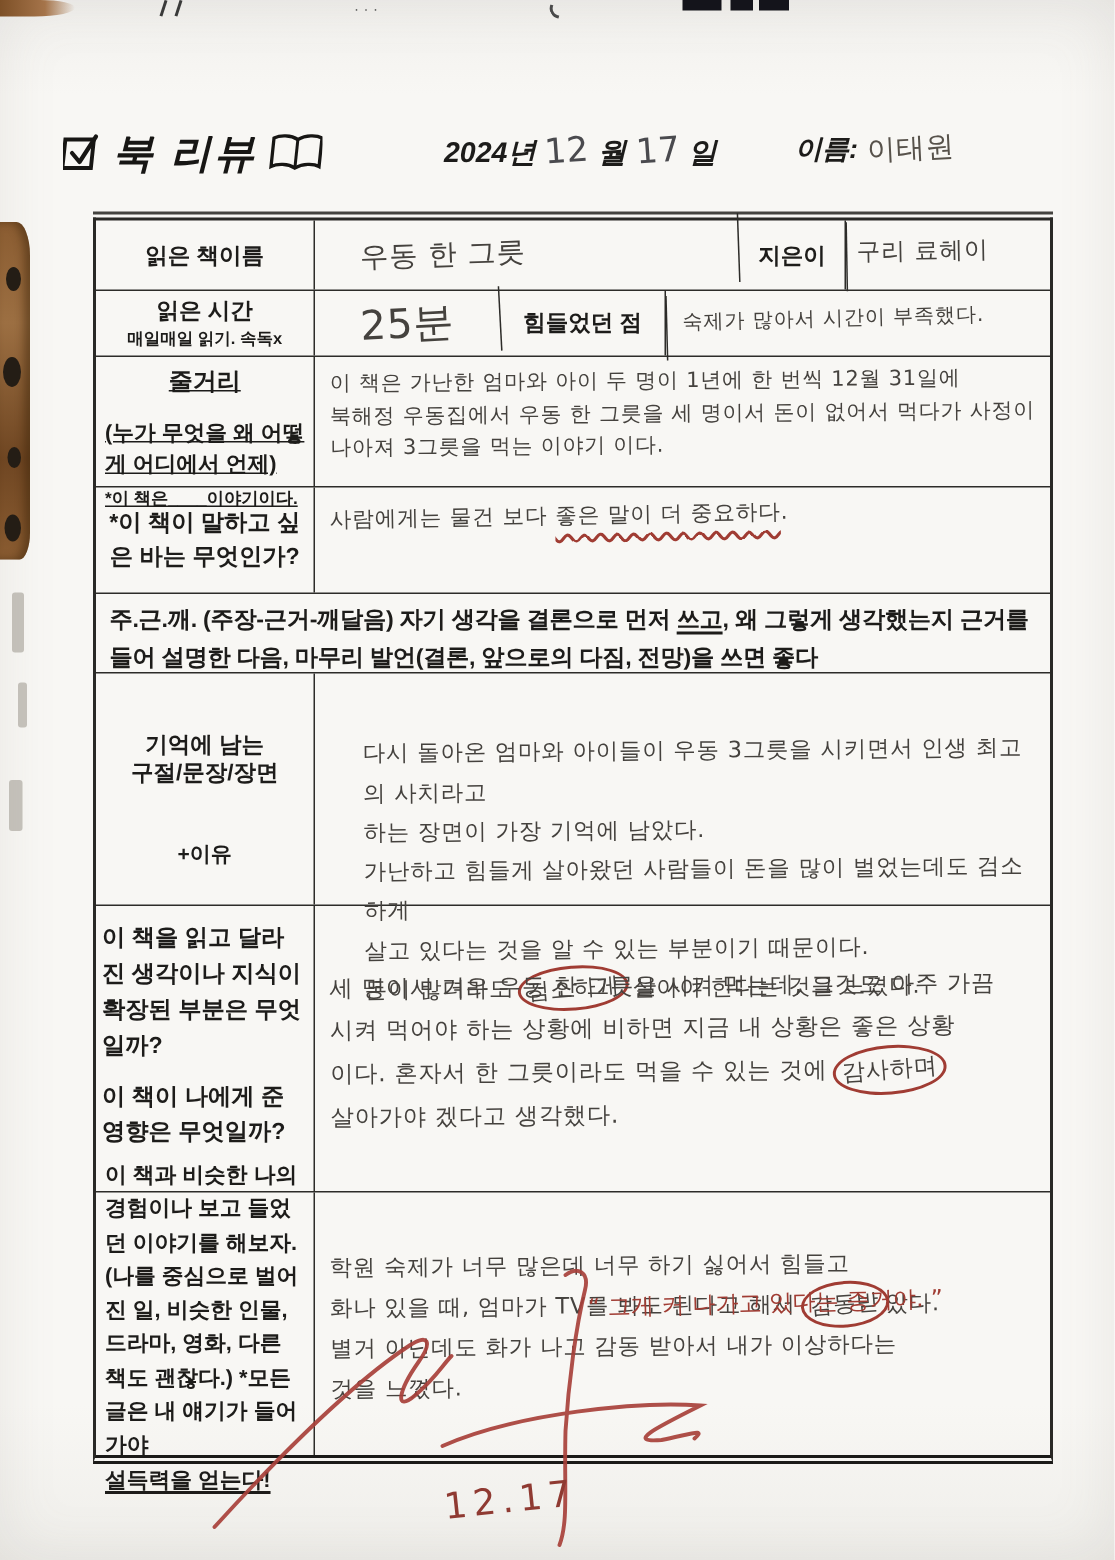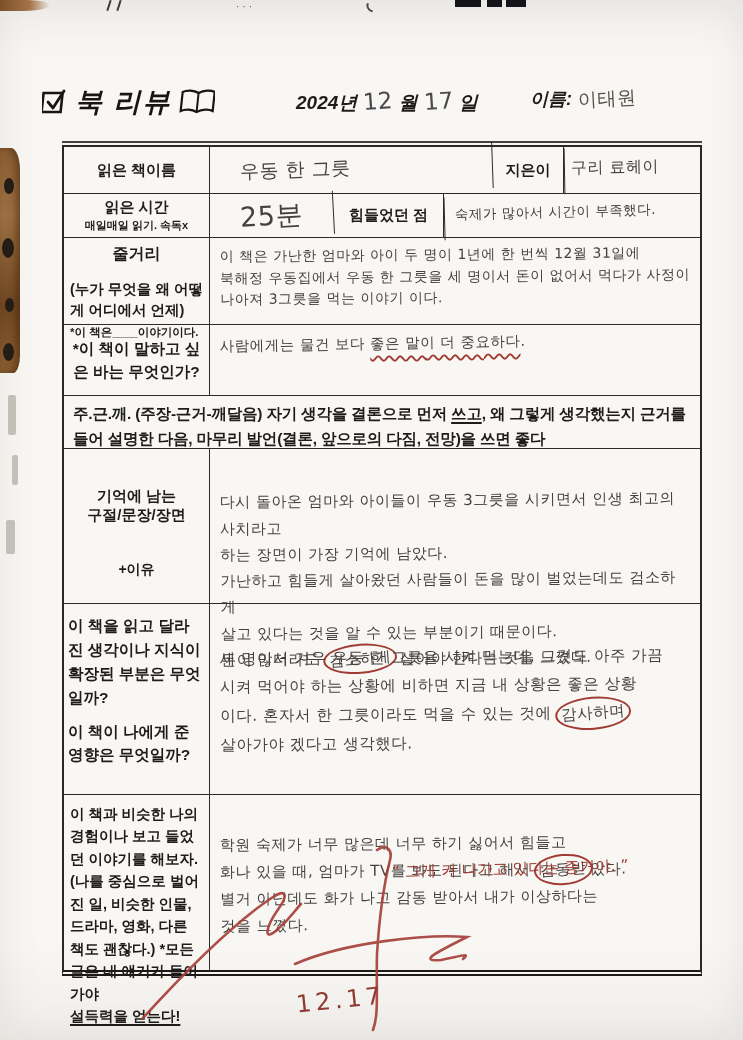--- a/index.html
+++ b/index.html
@@ -40,21 +40,21 @@
   .row{display:flex;border-bottom:1.6px solid #2d2c29;position:relative;}
   .row:last-child{border-bottom:none;}
   .cell{box-sizing:border-box;}
   .lbl{width:146px;border-right:1.6px solid #2d2c29;display:flex;flex-direction:column;align-items:center;justify-content:center;text-align:center;font-weight:700;padding:4px 6px;}
   .val{flex:1;padding:5px 10px;}
   .r1{height:46px;}
   .r2{height:43px;}
   .r3{height:86px;}
   .r4{height:70px;}
   .bandrow{height:52px;}
-  .r5{height:154px;}
+  .r5{height:154px;gap:22px;}
   .r6{height:190px;}
   .r7{height:175px;}
   .lbl-main{font-size:15px;font-weight:700;}
   .lbl-sub{font-size:11px;font-weight:700;margin-top:1px;}
   .vdiv{border-right:1.6px solid #2d2c29;}
   .band{padding:6px 9px;font-size:15.5px;font-weight:700;line-height:1.6;letter-spacing:-.2px;}
   .lbl-left{align-items:flex-start;text-align:left;}
   .note{font-size:11.5px;font-weight:700;margin-top:4px;}
   
   .sig{position:absolute;left:105px;top:842px;width:400px;height:198px;pointer-events:none;}
@@ -128,21 +128,21 @@
         <span class="lbl-sub">매일매일 읽기. 속독x</span>
       </div>
       <div class="cell vdiv hand" style="width:124px;font-size:27px;text-align:center;padding-top:4px;transform:rotate(-3deg);">25분</div>
       <div class="cell lbl" style="width:110px;">
           <span class="lbl-main">힘들었던 점</span>
         </div>
       <div class="cell val hand" style="font-size:13.5px;padding-top:9px;border-left:1.6px solid #2d2c29;transform:rotate(-1.5deg);">숙제가 많아서 시간이 부족했다.</div>
     </div>
 
     <div class="row r3">
-      <div class="cell lbl lbl-left" style="align-items:flex-start;text-align:left;justify-content:flex-start;padding-top:6px;">
+      <div class="cell lbl lbl-left" style="align-items:flex-start;text-align:left;justify-content:flex-start;padding-top:6px;text-decoration:underline;">
         <span class="lbl-main" style="align-self:center;font-size:16px;">줄거리</span>
         <span style="font-size:14.5px;font-weight:700;line-height:1.45;margin-top:14px;">(누가 무엇을 왜 어떻게 어디에서 언제)</span>
         <span class="note">*이 책은____이야기이다.</span>
       </div>
       <div class="cell val hand hw" style="font-size:14px;line-height:1.55;padding-top:6px;">이 책은 가난한 엄마와 아이 두 명이 1년에 한 번씩 12월 31일에
 북해정 우동집에서 우동 한 그릇을 세 명이서 돈이 없어서 먹다가 사정이
 나아져 3그릇을 먹는 이야기 이다.</div>
     </div>
 
     <div class="row r4">
@@ -182,21 +182,21 @@
       </div>
       <div class="cell val hand hw" style="font-size:15.5px;line-height:1.85;padding-top:10px;">
         <span>세 명이서 겨우 우동 한 그릇을 시켜 먹는데, 그것도 아주 가끔
 시켜 먹어야 하는 상황에 비하면 지금 내 상황은 좋은 상황
 이다. 혼자서 한 그릇이라도 먹을 수 있는 것에 </span><span class="circle-red">감사하며</span><span>
 살아가야 겠다고 생각했다.</span>
       </div>
     </div>
 
     <div class="row r7">
-      <div class="cell lbl lbl-left" style="align-items:flex-start;text-align:left;justify-content:flex-start;padding-top:8px;">
+      <div class="cell lbl lbl-left" style="align-items:flex-start;text-align:left;justify-content:center;padding-top:8px;">
         <span style="font-size:14.5px;font-weight:700;line-height:1.55;">이 책과 비슷한 나의 경험이나 보고 들었던 이야기를 해보자. (나를 중심으로 벌어진 일, 비슷한 인물, 드라마, 영화, 다른 책도 괜찮다.) *모든 글은 내 얘기가 들어가야</span>
         <span class="u-print" style="font-size:14.5px;font-weight:700;margin-top:2px;">설득력을 얻는다!</span>
       </div>
       <div class="cell val hand hw" style="font-size:15px;line-height:1.8;padding-top:8px;">
         <span>학원 숙제가 너무 많은데 너무 하기 싫어서 힘들고
 화나 있을 때, 엄마가 TV를 봐도 된다고 해서 </span><span class="circle-red">감동받</span><span>았다.
 별거 아닌데도 화가 나고 감동 받아서 내가 이상하다는
 것을 느꼈다.</span>
       </div>
     </div>

